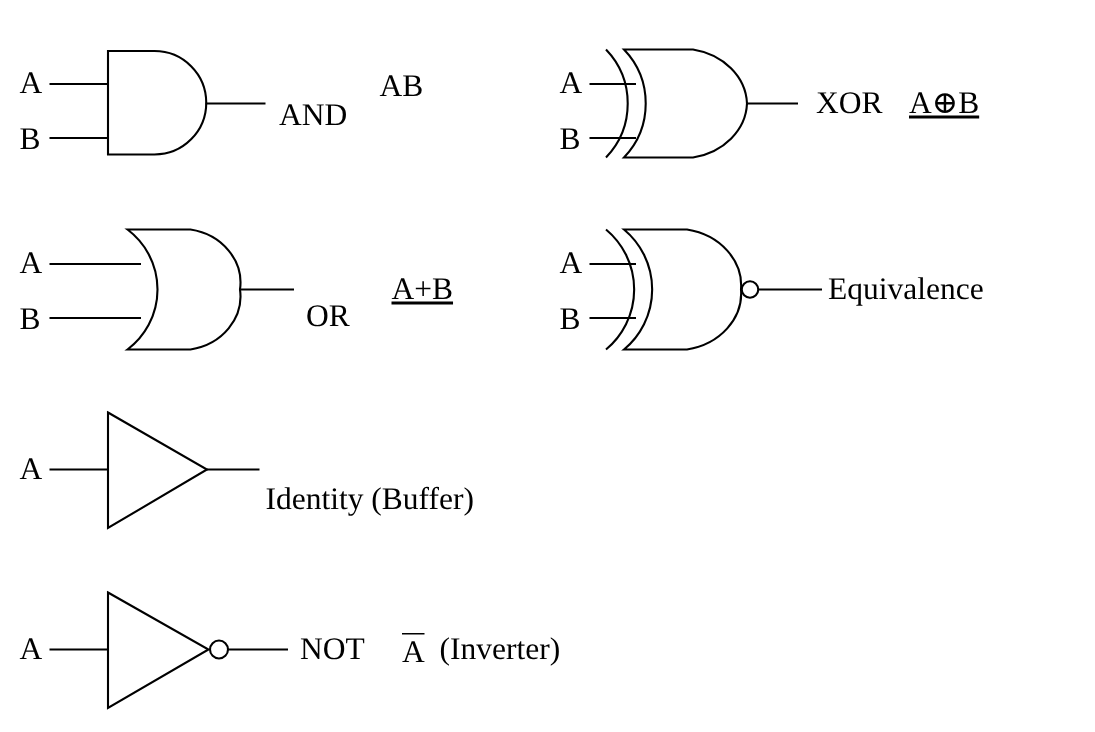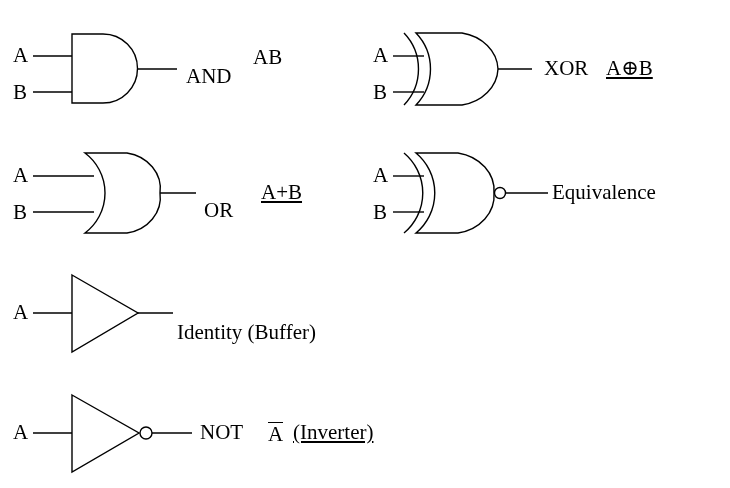--- a/index.html
+++ b/index.html
@@ -124,15 +124,15 @@
   <div class="lbl lbl-io" style="left:373px; top:165px;">A</div>
   <div class="lbl lbl-io" style="left:373px; top:202px;">B</div>
   <div class="lbl lbl-name" style="left:552px; top:182px;">Equivalence</div>
 
   <div class="lbl lbl-io" style="left:13px; top:302px;">A</div>
   <div class="lbl lbl-name" style="left:177px; top:302px;margin-top:20px;">Identity (Buffer)</div>
 
   <div class="lbl lbl-io" style="left:13px; top:422px;">A</div>
   <div class="lbl lbl-name" style="left:200px; top:422px;text-align:center;">NOT</div>
   <div class="lbl lbl-name" style="left:268px; top:422px;"><span class="overbar">A</span></div>
-  <div class="lbl lbl-name" style="left:293px; top:422px;text-decoration:underline;">(Inverter)</div>
+  <div class="lbl lbl-name" style="left:293px; top:422px;">(Inverter)</div>
 
 </div>
 
 </body></html>

